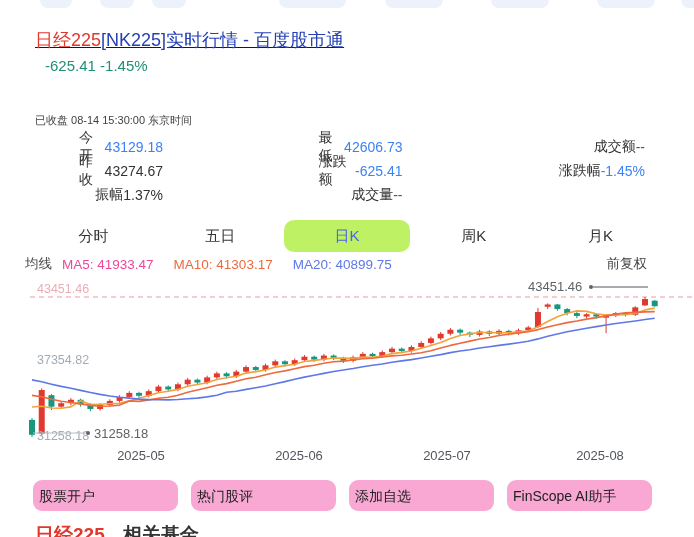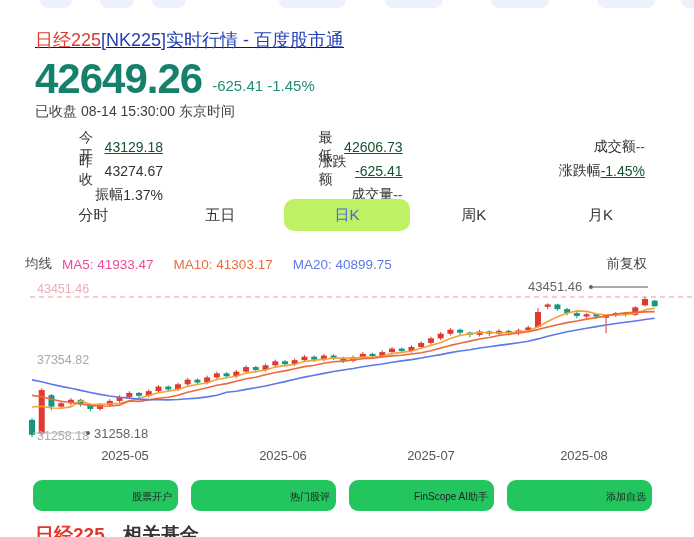--- a/index.html
+++ b/index.html
@@ -6,42 +6,42 @@
   #page{position:relative;width:694px;height:537px;overflow:hidden;background:#fff;
         font-family:"Liberation Sans","DejaVu Sans",sans-serif;}
   .pill{position:absolute;top:-9px;height:17px;border-radius:8px;background:#edf1fb;}
   #title{position:absolute;left:35px;top:28px;font-size:18px;line-height:24px;cursor:pointer;}
   #title a{text-decoration:underline;}
   #title .t-red{color:#e0382c;}
   #title .t-blue{color:#2440b3;}
   #price-row{position:absolute;left:35px;top:57px;display:flex;align-items:flex-end;}
   #big-price{font-size:42px;font-weight:bold;color:#15806c;letter-spacing:-1px;line-height:44px;}
   #chg{margin-left:10px;margin-bottom:7px;font-size:15px;color:#1f8f77;}
-  #status{position:absolute;left:35px;top:103px;font-size:14px;color:#3f3f3f;}
+  #status{position:absolute;left:35px;top:113px;font-size:11px;color:#3f3f3f;}
   #quote-grid{position:absolute;left:35px;top:135px;width:610px;display:grid;
      grid-template-columns:128px 128px 131px;grid-template-rows:repeat(3,24px);
      grid-auto-flow:column;justify-content:space-between;}
   .qcell{display:flex;justify-content:flex-end;align-items:center;font-size:14px;margin-left:44px;}
   .qlabel{color:#333;}
   .qval{color:#333;}
-  .qval.green{color:#14532d;text-decoration:underline;}
+  .qval.green{color:#3b82f6;}
   .qval.muted{color:#555;}
-  #tabs{position:absolute;left:30px;top:199px;width:634px;height:32px;display:flex;}
+  #tabs{position:absolute;left:30px;top:220px;width:634px;height:32px;display:flex;}
   .tab{flex:1;text-align:center;line-height:32px;font-size:15px;color:#333;cursor:pointer;border-radius:10px;}
   .tab.active{background:#bef264;color:#4b63e6;}
   #ma-row{position:absolute;left:25px;top:255px;width:622px;display:flex;align-items:center;font-size:13.5px;}
   #ma-prefix{color:#4a4a4a;margin-right:10px;}
   .ma-item{margin-right:20px;}
   #fuquan{margin-left:auto;color:#3f3f3f;cursor:pointer;}
   #chart-wrap{position:absolute;left:0;top:278px;width:549px;height:172px;cursor:crosshair;}
   #x-labels{position:absolute;left:0;top:448px;width:694px;height:16px;font-size:13px;color:#52565c;}
-  #x-labels span{position:absolute;transform:translateX(-50%);}
+  #x-labels span{position:absolute;transform:translateX(-50%);margin-left:16px;}
   #buttons{position:absolute;left:33px;top:480px;display:flex;gap:13px;}
-  .act-btn{width:145px;height:31px;border-radius:9px;background:#22c55e;border:none;
-     font-size:10px;color:#222;line-height:31px;text-align:right;cursor:pointer;
+  .act-btn{width:145px;height:31px;border-radius:9px;background:#f9a8d4;border:none;
+     font-size:14px;color:#222;line-height:31px;text-align:left;cursor:pointer;
      font-family:inherit;}
   #footer{position:absolute;left:35px;top:522px;font-size:19px;font-weight:bold;white-space:nowrap;}
   #footer .f-red{color:#e0382c;}
   #footer .f-dark{color:#333;margin-left:18px;}
 </style>
 </head>
 <body>
 
 <div id="page">
 
@@ -56,21 +56,20 @@
       <div class="pill" style="left: 681px; width: 20px;"></div>
     </div>
 
   <div id="title">
     <a href="#">
       <span class="t-red">日经225</span><span class="t-blue">[NK225]实时行情 - 百度股市通</span>
     </a>
   </div>
 
   <div id="price-row">
-    <span id="big-price">42649.26</span>
     <span id="chg">-625.41 -1.45%</span>
   </div>
   <div id="status">已收盘 08-14 15:30:00 东京时间</div>
 
   <div id="quote-grid">
       <div class="qcell">
         <span class="qlabel">今开</span>
         <span class="qval green">43129.18</span>
       </div>
       <div class="qcell">
@@ -267,21 +266,21 @@
   <div id="x-labels">
       <span style="left: 125px;">2025-05</span>
       <span style="left: 283px; text-align: right;">2025-06</span>
       <span style="left: 431px;">2025-07</span>
       <span style="left: 584px;">2025-08</span>
     </div>
 
   <div id="buttons">
       <button class="act-btn">股票开户</button>
       <button class="act-btn">热门股评</button>
+      <button class="act-btn">添加自选</button>
       <button class="act-btn">FinScope AI助手</button>
-      <button class="act-btn">添加自选</button>
     </div>
 
   <div id="footer">
     <span class="f-red">日经225</span><span class="f-dark">相关基金</span>
   </div>
 
 </div>
 
 </body></html>

